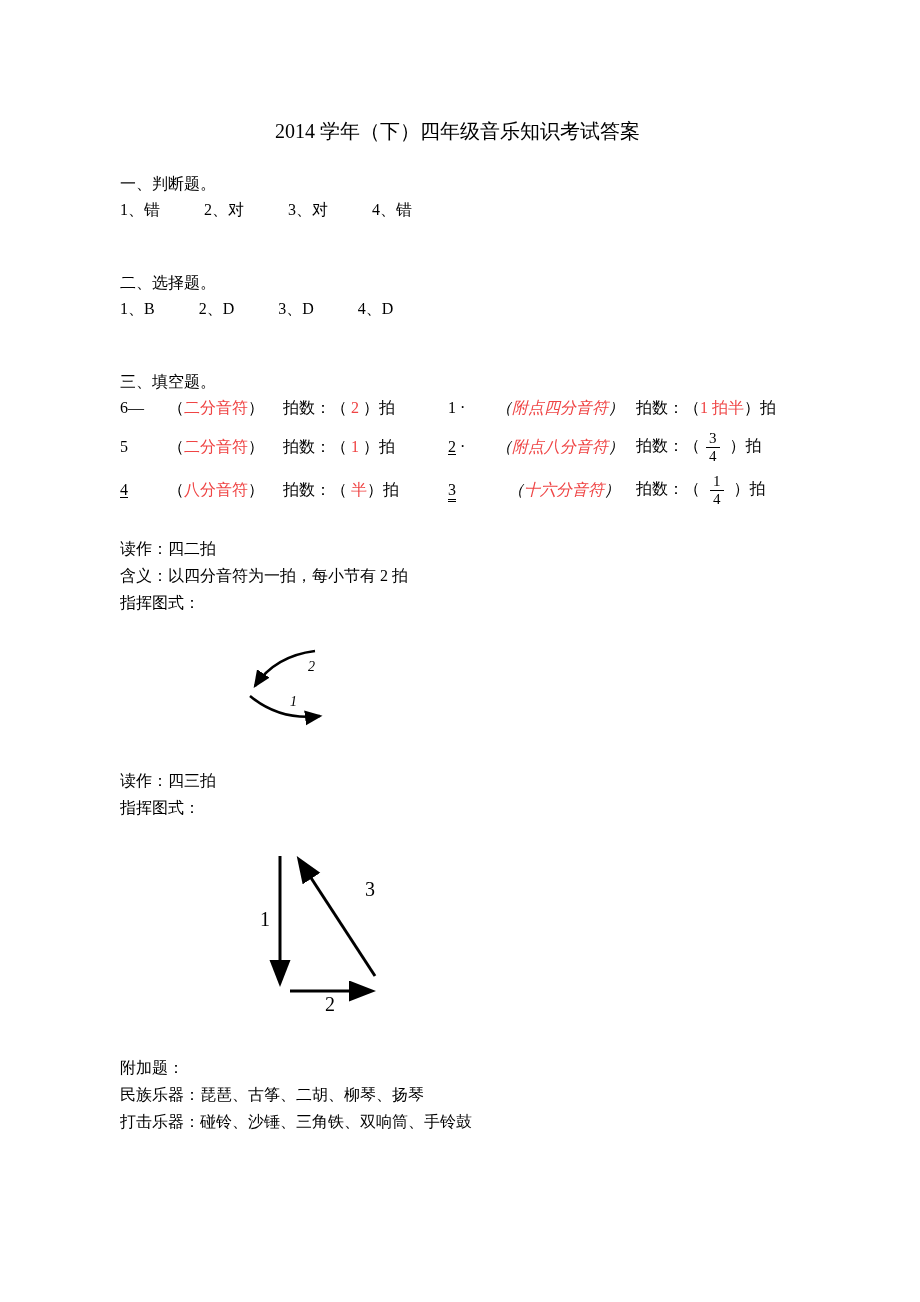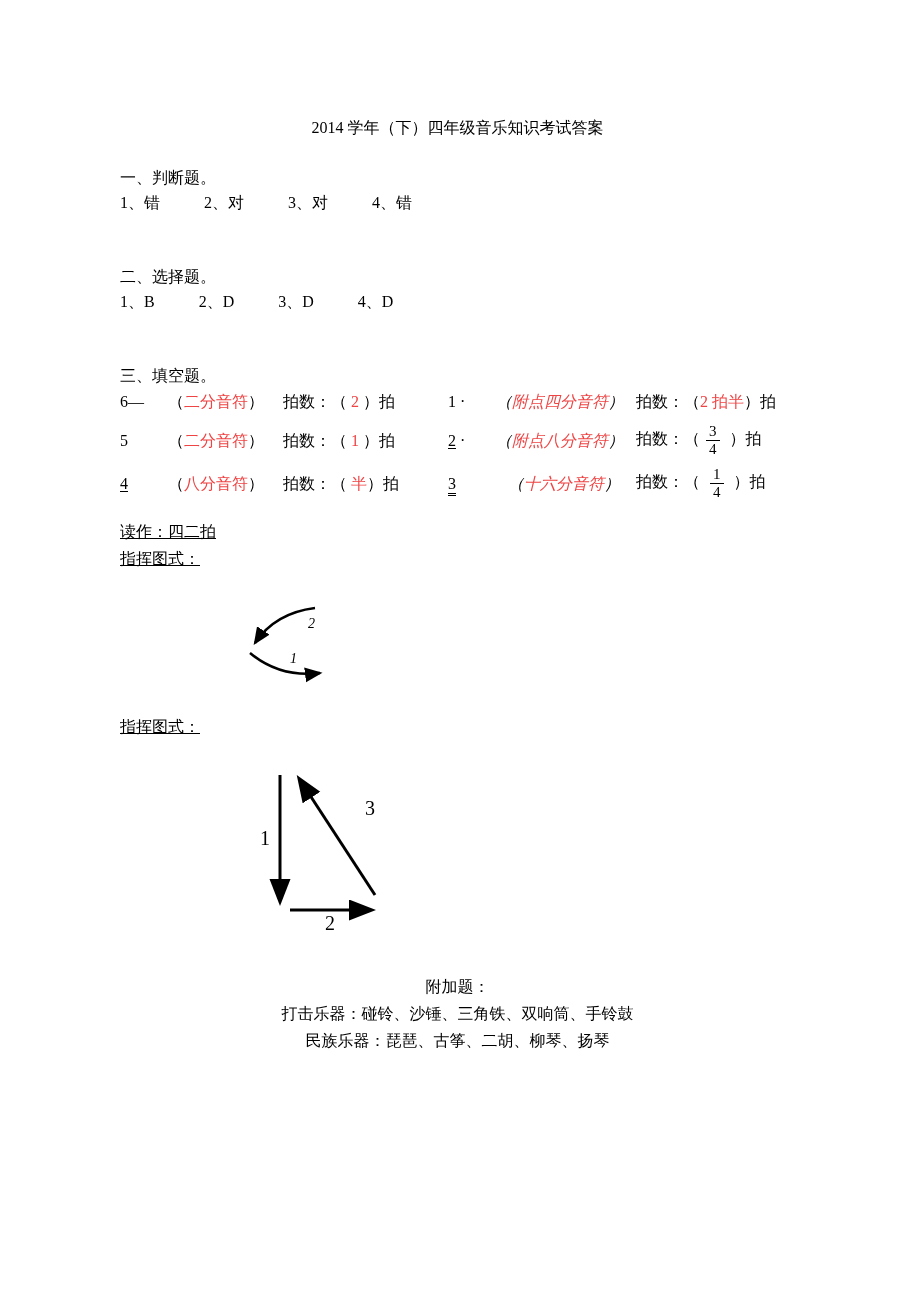--- a/index.html
+++ b/index.html
@@ -11,21 +11,21 @@
       width: 920px;
       background: #fff;
       font-family: "SimSun", "宋体", serif;
       font-size: 16px;
       color: #000;
       padding: 115px 125px 60px 120px;
       line-height: 1.6;
     }
     .title {
       text-align: center;
-      font-size: 16px;
+      font-size: 20px;
       margin-bottom: 15px;
     }
     .section-header {
       margin-top: 24px;
     }
     .answer-line {
       margin-bottom: 4px;
     }
     .answer-item {
       display: inline-block;
@@ -87,35 +87,33 @@
       margin: 0 2px;
     }
     .frac .num {
       border-bottom: 1px solid #000;
       padding: 0 3px 1px 3px;
     }
     .frac .den {
       padding-top: 1px;
     }
     .meter-block {
-      margin-top: 18px;
-      text-decoration: underline;
+      margin-top: 28px;
     }
     .meter-line {
       line-height: 1.7;
     }
     .diagram-container {
       margin: 15px 0 15px 100px;
     }
     .extra-block {
       margin-top: 30px;
     }
     .extra-line {
       line-height: 1.7;
-      text-align: center;
     }
   </style>
 </head>
 <body>
 
 <div class="title">2014 学年（下）四年级音乐知识考试答案</div>
 
 <div class="section-header">一、判断题。</div>
 <div class="answer-line">
   <span class="answer-item"><span>1、</span><span>错</span></span>
@@ -140,21 +138,21 @@
 
 <div class="fill-row">
   <span class="fill-col1">6—</span>
   <span class="fill-col2">（<span class="red">二分音符</span>）</span>
   <span class="fill-col3">
     <span>拍数：（ </span><span class="red">2</span><span> ）拍</span>
   </span>
   <span class="fill-col4">1 ·</span>
   <span class="fill-col5">（<span class="red">附点四分音符</span>）</span>
   <span class="fill-col6">
-    <span>拍数：（</span><span class="red">2 拍半</span><span>）拍</span>
+    <span>拍数：（</span><span class="red">1 拍半</span><span>）拍</span>
   </span>
 </div>
 
 <div class="fill-row">
   <span class="fill-col1">5</span>
   <span class="fill-col2">（<span class="red">二分音符</span>）</span>
   <span class="fill-col3">
     <span>拍数：（ </span><span class="red">1</span><span> ）拍</span>
   </span>
   <span class="fill-col4"><span class="underline">2</span><span> ·</span></span>
@@ -178,52 +176,54 @@
   <span class="fill-col6">
     <span>拍数：（</span>&nbsp;&nbsp;<span class="frac">
         <span class="num">1</span>
         <span class="den">4</span>
       </span>&nbsp;&nbsp;<span>）拍</span>
   </span>
 </div>
 
 <div class="meter-block">
   <div class="meter-line">读作：四二拍</div>
+  <div class="meter-line">含义：以四分音符为一拍，每小节有 2 拍</div>
   <div class="meter-line">指挥图式：</div>
   <div class="diagram-container">
     <svg width="140" height="100" viewBox="0 0 140 100">
       <defs>
         <marker id="arr1" markerWidth="8" markerHeight="8" refX="6" refY="3" orient="auto">
           <path d="M0,0 L7,3 L0,6 Z" fill="#000"></path>
         </marker>
       </defs>
       <path d="M 30 65 Q 60 90 100 85" stroke="#000" stroke-width="2.5" fill="none" marker-end="url(#arr1)"></path>
       <path d="M 95 20 Q 55 25 35 55" stroke="#000" stroke-width="2.5" fill="none" marker-end="url(#arr1)"></path>
       <text x="70" y="75" font-size="14" font-style="italic" fill="#000">1</text>
       <text x="88" y="40" font-size="14" font-style="italic" fill="#000">2</text>
     </svg>
   </div>
 </div>
 
 <div class="meter-block">
+  <div class="meter-line">读作：四三拍</div>
   <div class="meter-line">指挥图式：</div>
   <div class="diagram-container">
     <svg width="200" height="180" viewBox="0 0 200 180">
       <defs>
         <marker id="arr2" markerWidth="10" markerHeight="10" refX="7" refY="3.5" orient="auto">
           <path d="M0,0 L9,3.5 L0,7 Z" fill="#000"></path>
         </marker>
       </defs>
       <line x1="60" y1="20" x2="60" y2="145" stroke="#000" stroke-width="3" marker-end="url(#arr2)"></line>
       <line x1="70" y1="155" x2="150" y2="155" stroke="#000" stroke-width="3" marker-end="url(#arr2)"></line>
       <line x1="155" y1="140" x2="80" y2="25" stroke="#000" stroke-width="3" marker-end="url(#arr2)"></line>
       <text x="40" y="90" font-size="20" fill="#000">1</text>
       <text x="105" y="175" font-size="20" fill="#000">2</text>
       <text x="145" y="60" font-size="20" fill="#000">3</text>
     </svg>
   </div>
 </div>
 
 <div class="extra-block">
   <div class="extra-line">附加题：</div>
+  <div class="extra-line">民族乐器：琵琶、古筝、二胡、柳琴、扬琴</div>
   <div class="extra-line">打击乐器：碰铃、沙锤、三角铁、双响筒、手铃鼓</div>
-  <div class="extra-line">民族乐器：琵琶、古筝、二胡、柳琴、扬琴</div>
 </div>
 
 </body></html>

